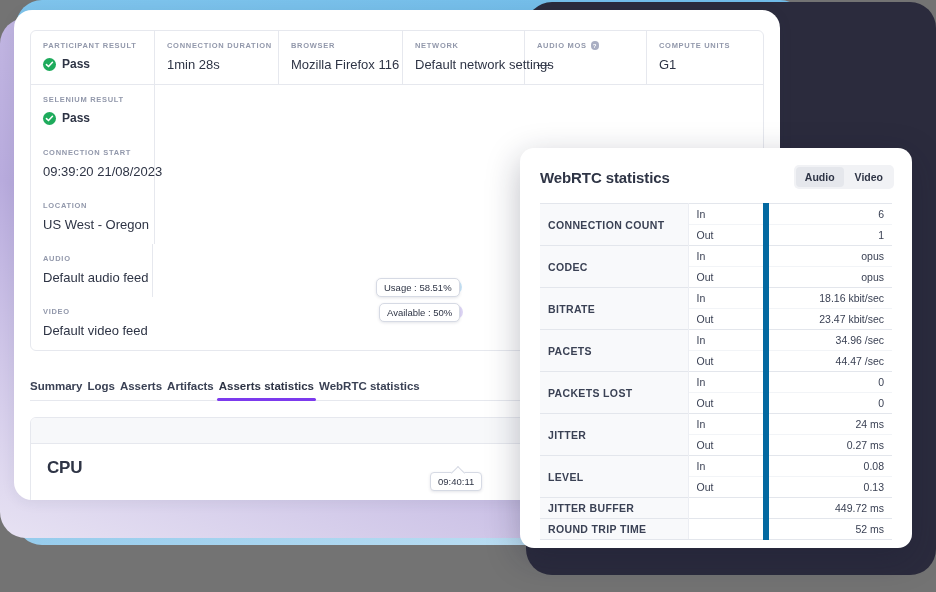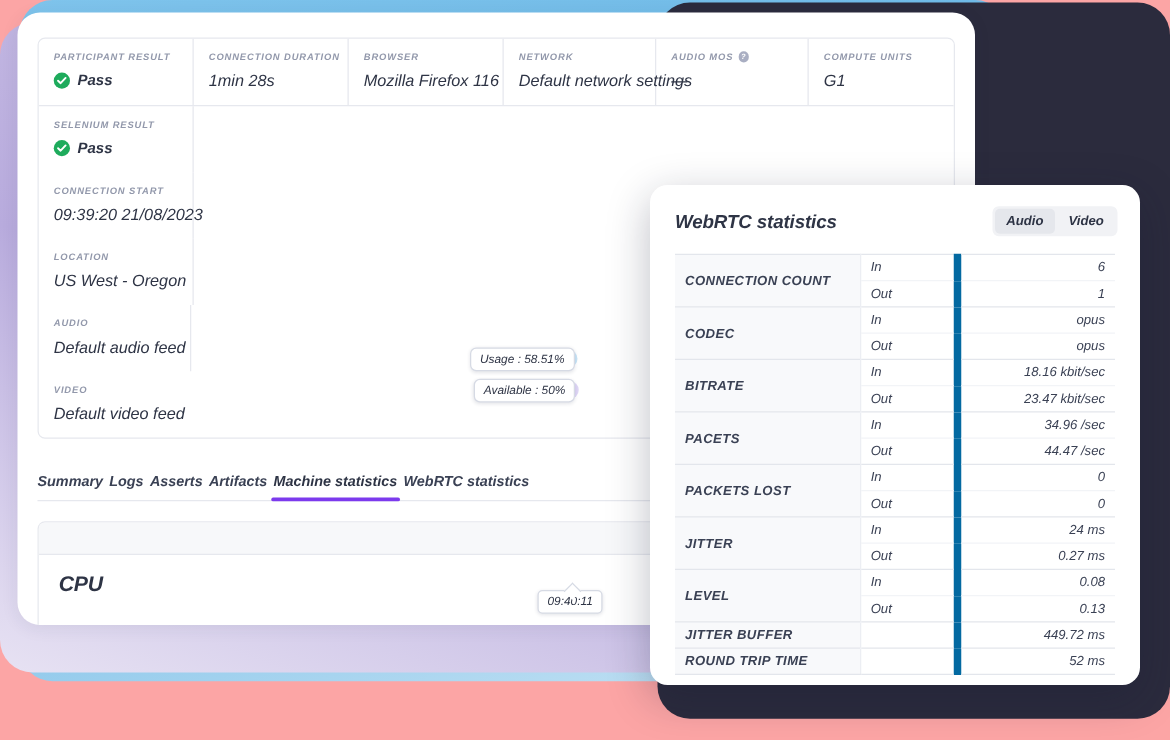--- a/index.html
+++ b/index.html
@@ -10,22 +10,21 @@
     overflow: hidden;
     background: #ffffff;
     font-family: "Liberation Sans", sans-serif;
     -webkit-font-smoothing: antialiased;
   }
 
   #stage {
     position: relative;
     width: 936px;
     height: 592px;
-    background: #fca5a5;
-    font-style: italic;
+    background: #737373;
   }
 
   
   .accent-blue {
     position: absolute;
     left: 16px;
     top: 0px;
     width: 790px;
     height: 545px;
     border-radius: 26px;
@@ -432,21 +431,21 @@
           <div class="cell-value">Default video feed</div>
         </div>
       </div>
     </div>
 
     <div class="tabs">
       <div class="tab">Summary</div>
       <div class="tab">Logs</div>
       <div class="tab">Asserts</div>
       <div class="tab">Artifacts</div>
-      <div class="tab active">Machine statistics</div>
+      <div class="tab active">Asserts statistics</div>
       <div class="tab">WebRTC statistics</div>
     </div>
 
     <div class="chart-panel">
       <div class="chart-toolbar">
         <div class="chart-settings-btn">
           <span class="gear-dot"></span>
           <span>Chart settings</span>
         </div>
       </div>

